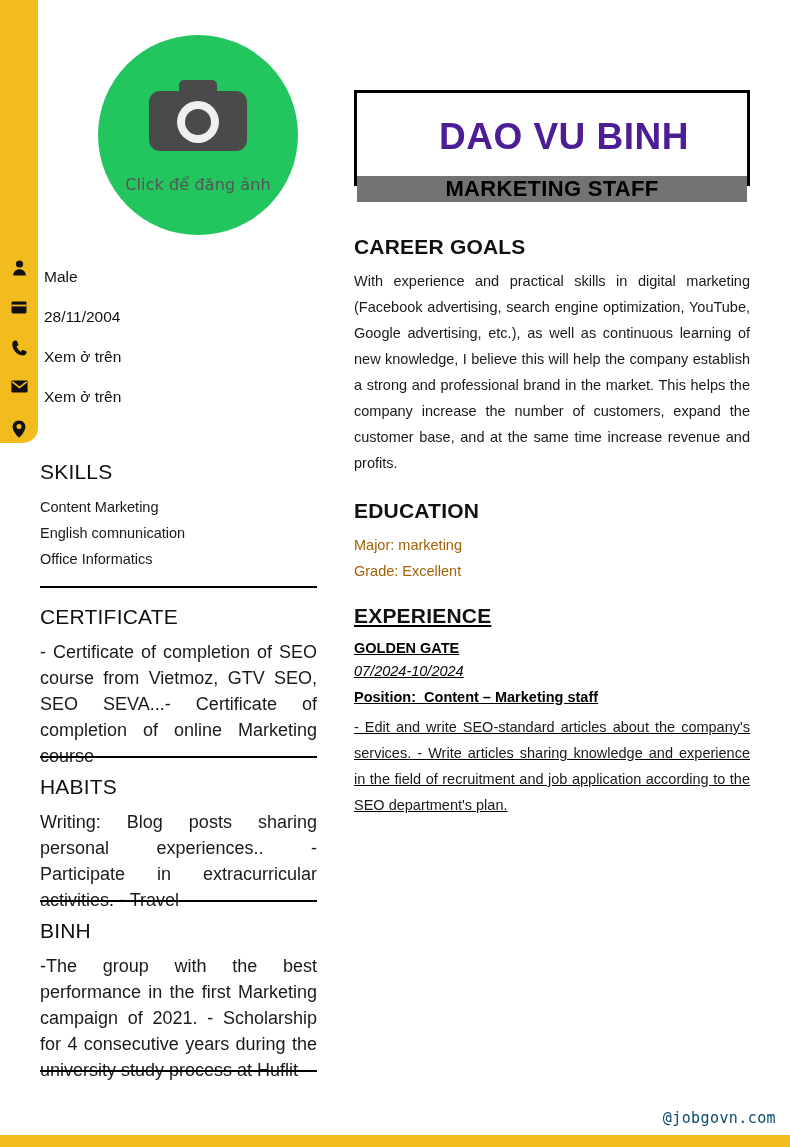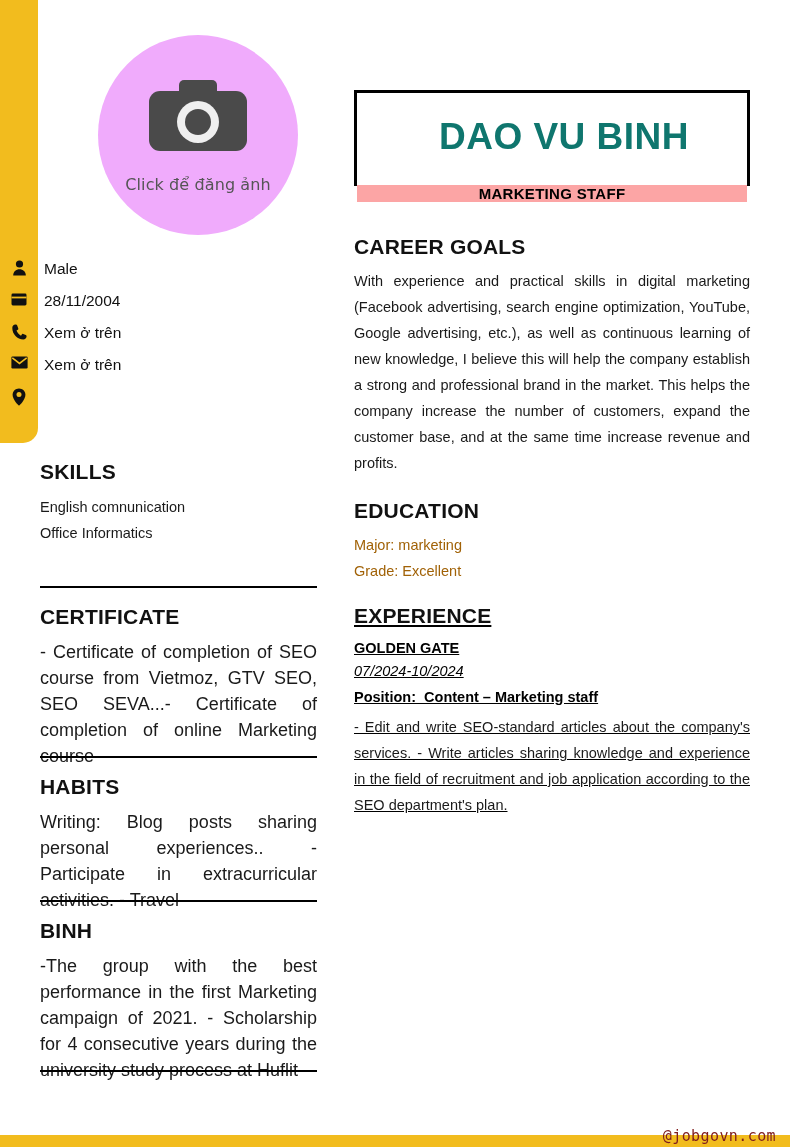--- a/index.html
+++ b/index.html
@@ -50,21 +50,21 @@
     position: absolute;
     left: 98px;
     top: 35px;
     width: 200px;
     height: 200px;
   }
   .photo-circle {
     width: 200px;
     height: 200px;
     border-radius: 50%;
-    background: #f0abfc;
+    background: #22c55e;
     display: flex;
     flex-direction: column;
     align-items: center;
     justify-content: center;
   }
   .camera-icon { display: block; }
   .photo-caption {
     margin-top: 12px;
     font-size: 16px;
     color: #555555;
@@ -91,30 +91,31 @@
     align-items: flex-start;
     justify-content: center;
     padding-top: 2px;
   }
   .contact-text {
     font-size: 15.5px;
     color: #111111;
     line-height: 21px;
     padding-left: 6px;
     padding-right: 16px;
+    margin-top: 8px;
   }
 
   .section {
     position: absolute;
     left: 40px;
     width: 277px;
   }
   .sec-title {
     font-size: 21px;
-    font-weight: bold;
+    font-weight: normal;
     color: #111111;
     letter-spacing: 0.2px;
     margin-bottom: 10px;
   }
   .sec-line-item {
     font-size: 14.5px;
     color: #1a1a1a;
     line-height: 26px;
   }
   .sec-body {
@@ -149,21 +150,21 @@
   }
   .name-text {
     position: absolute;
     left: 0;
     right: 0;
     top: 23px;
     text-align: center;
     font-size: 37px;
     font-weight: bold;
     letter-spacing: 0.5px;
-    color: #0f766e;
+    color: #4c1d95;
     padding-left: 24px;
   }
   .box-foot {
     position: absolute;
     left: 0;
     right: 0;
     bottom: -3px;
     height: 3px;
   }
   .box-foot .seg {
@@ -173,25 +174,25 @@
     background: #000;
   }
   .box-foot .seg-left { left: 0; width: 62px; }
   .box-foot .seg-right { right: 0; width: 62px; }
   .role-text {
     position: absolute;
     left: 0;
     right: 0;
     bottom: -16px;
     text-align: center;
-    font-size: 15px;
+    font-size: 22px;
     font-weight: bold;
     letter-spacing: 0.3px;
     color: #000000;
-    background: #fca5a5;
+    background: #737373;
     padding: 0 6px;
   }
 
   .r-section { margin-top: 0; }
   .r-title {
     font-size: 21px;
     font-weight: bold;
     color: #111111;
     letter-spacing: 0.2px;
     margin-bottom: 9px;
@@ -223,24 +224,24 @@
     font-size: 14.5px;
     font-weight: bold;
     color: #000000;
     line-height: 26px;
     white-space: pre;
   }
 
   .watermark {
     position: absolute;
     right: 14px;
-    bottom: 2px;
+    bottom: 20px;
     font-family: "DejaVu Sans Mono", monospace;
     font-size: 15px;
-    color: #7f1d1d;
+    color: #0c4a6e;
     letter-spacing: 0.4px;
   }
 </style>
 </head>
 <body>
 
 <div class="page">
 
   <div class="accent-bar"></div>
   <div class="bottom-bar"></div>
@@ -308,20 +309,21 @@
             <path d="M7 0.4 C3.4 0.4 0.6 3.2 0.6 6.7 c0 4.7 5.3 10.2 6.4 10.9 1.1-0.7 6.4-6.2 6.4-10.9 C13.4 3.2 10.6 0.4 7 0.4 z" fill="#111"></path>
             <circle cx="7" cy="6.6" r="2.5" fill="#F2BC1E"></circle>
           </svg>
         </span>
       </div>
 
     </div>
 
     <div class="section" style="top:460px;">
       <div class="sec-title">SKILLS</div>
+      <div class="sec-line-item">Content Marketing</div>
       <div class="sec-line-item">English comnunication</div>
       <div class="sec-line-item">Office Informatics</div>
     </div>
     <div class="divider" style="top:586px;"></div>
 
     <div class="section" style="top:605px;">
       <div class="sec-title">CERTIFICATE</div>
       <div class="sec-body">- Certificate of completion of SEO course from Vietmoz, GTV SEO, SEO SEVA...- Certificate of completion of online Marketing course</div>
     </div>
     <div class="divider" style="top:756px;"></div>

